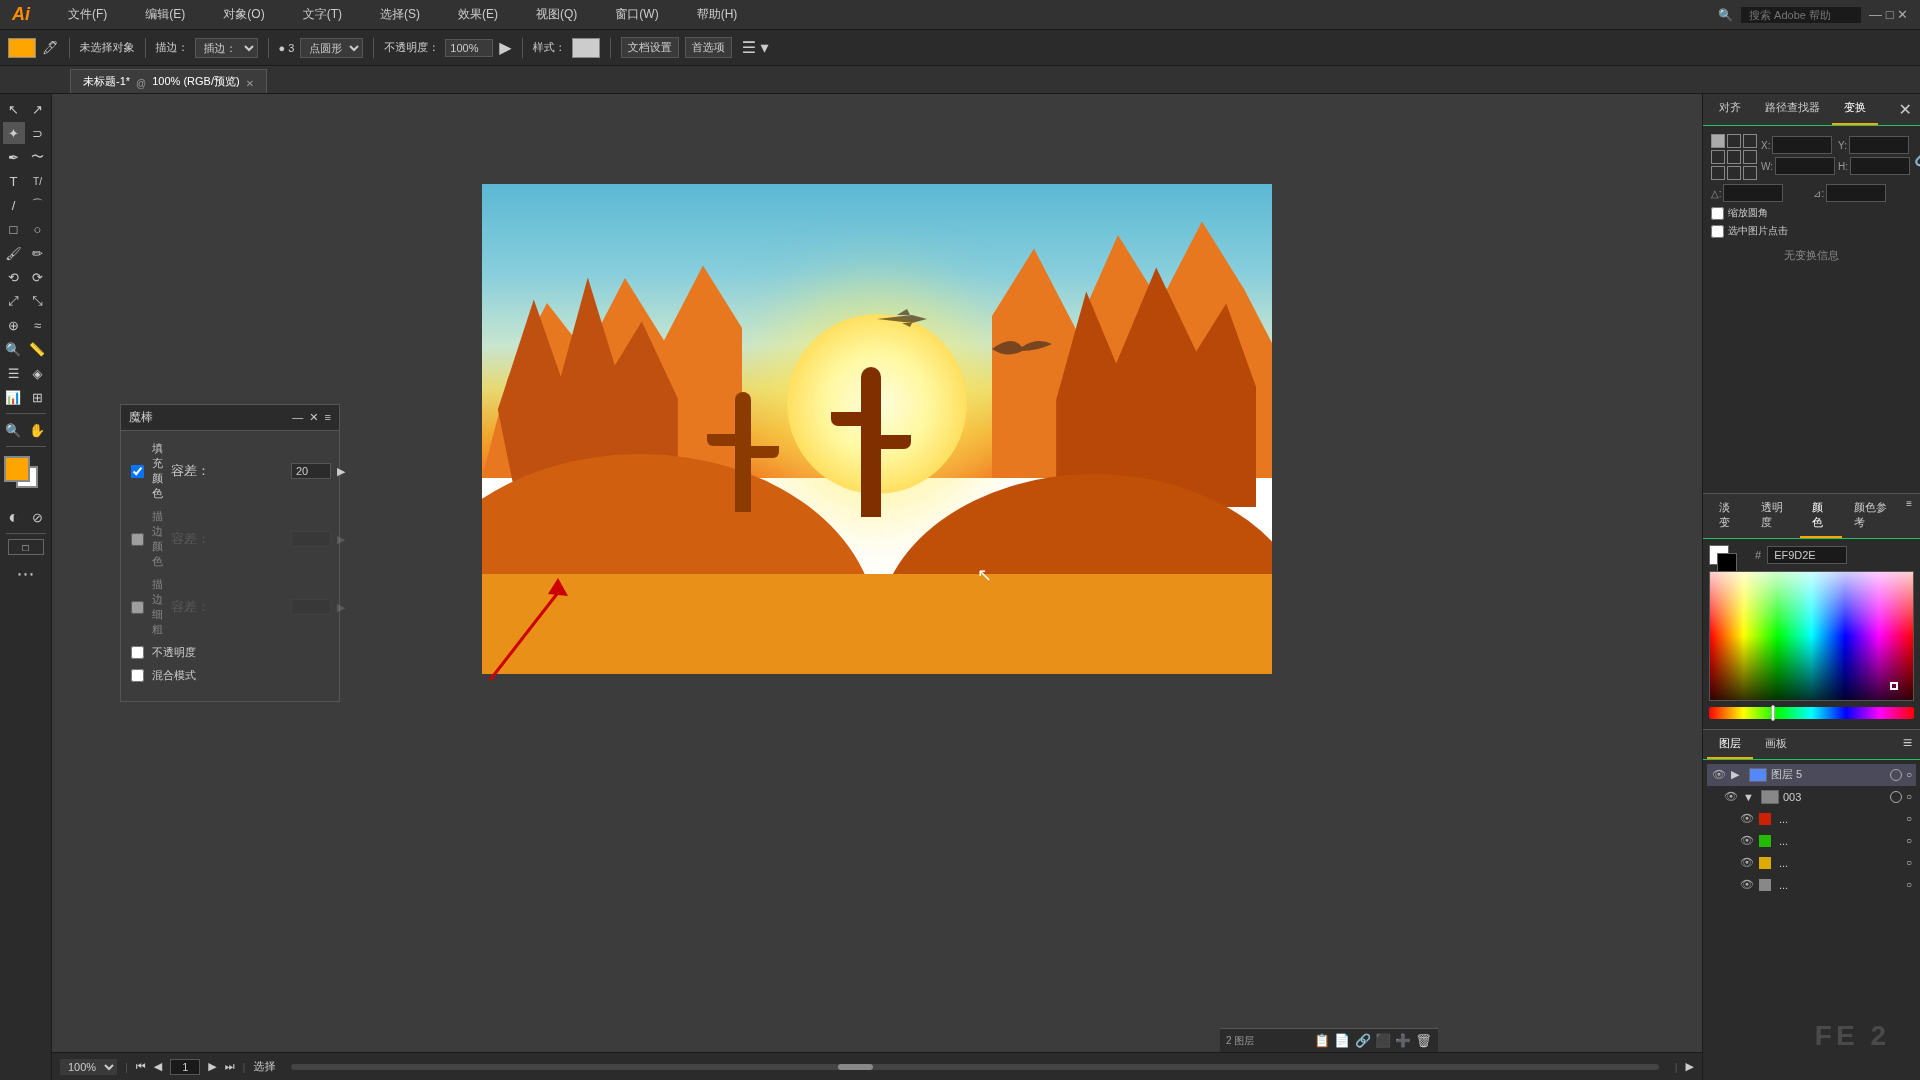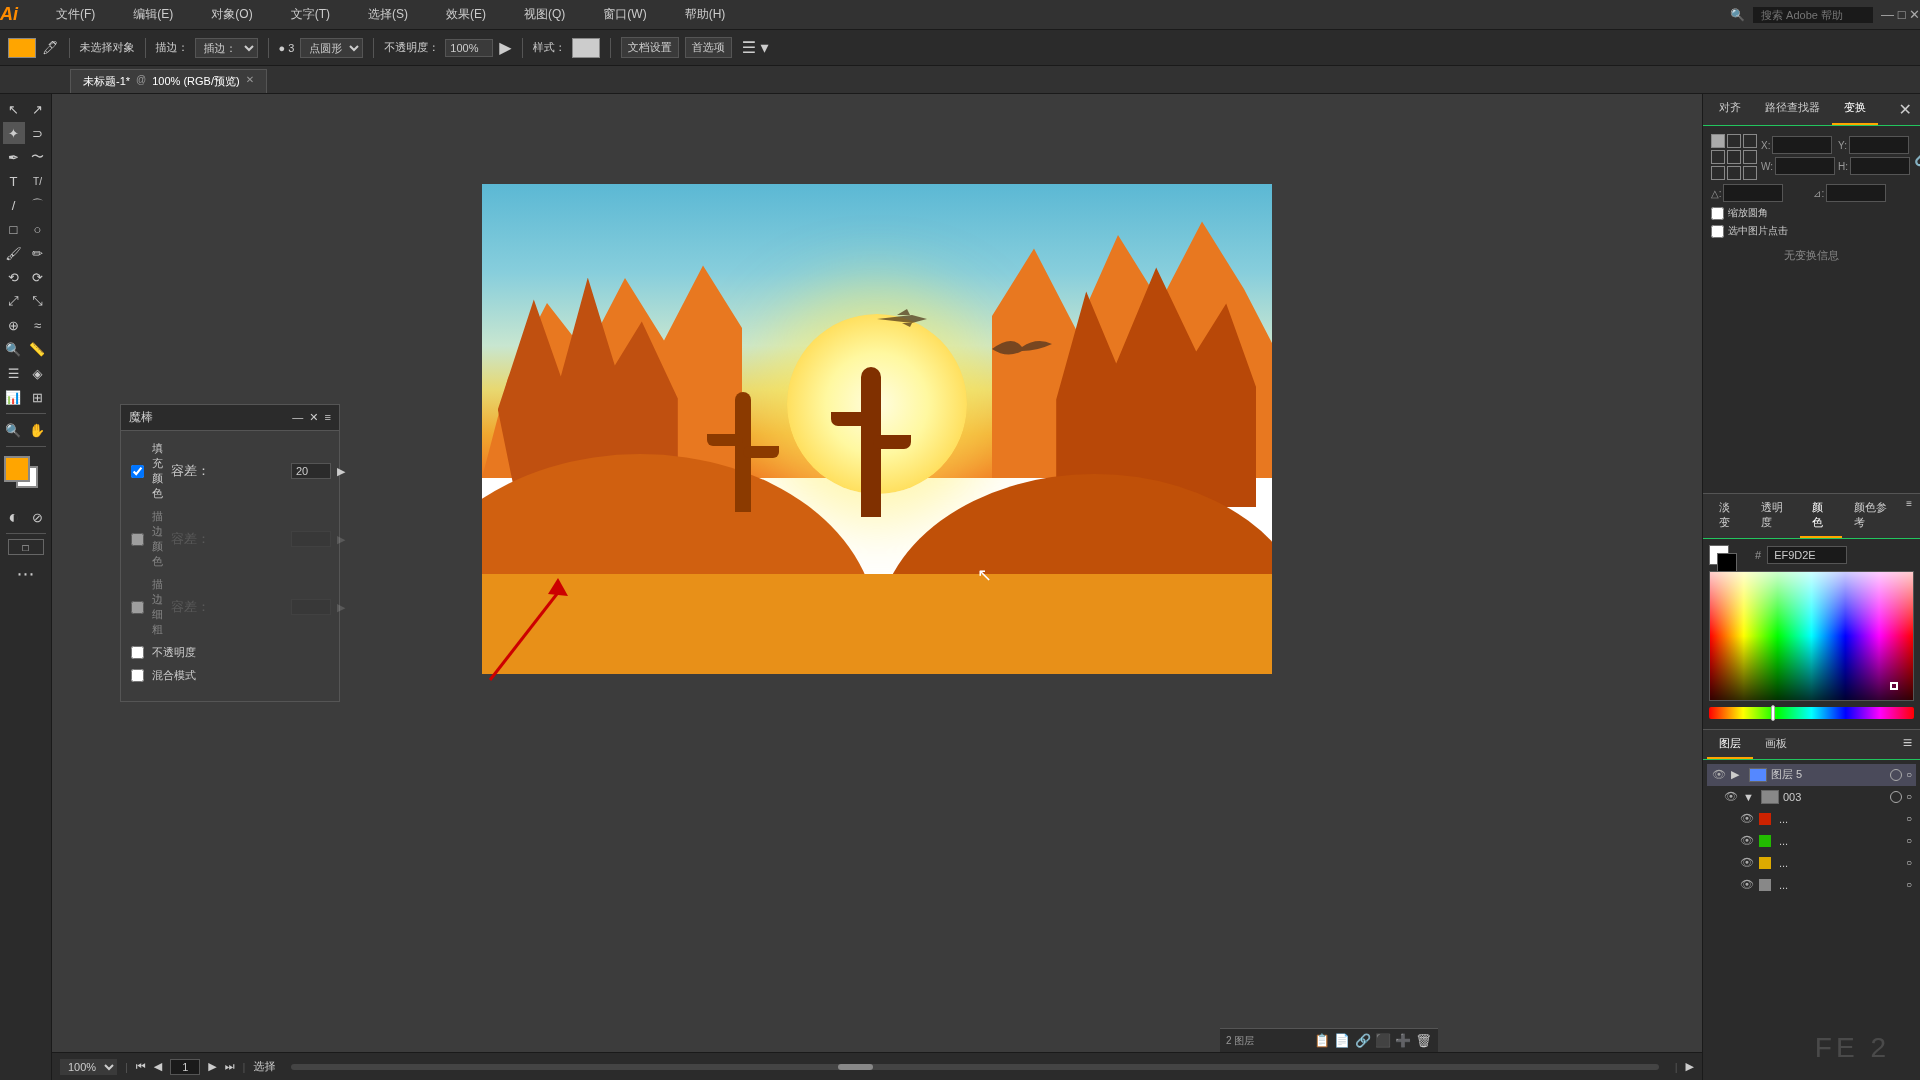--- a/index.html
+++ b/index.html
@@ -1,21 +1,21 @@
 <!DOCTYPE html>
 <html><head>
   <meta charset="utf-8">
   <style>
     * { margin: 0; padding: 0; box-sizing: border-box; }
     body { width: 1920px; height: 1080px; background: #2b2b2b; font-family: 'Microsoft YaHei', Arial, sans-serif; overflow: hidden; position: relative; }
 
     
     #top-menu {
       width: 100%; height: 30px; background: #323232; display: flex; align-items: center;
-      border-bottom: 1px solid #1a1a1a; padding: 0 0; gap: 2px;
+      border-bottom: 1px solid #1a1a1a; padding: 0 12px; gap: 2px;
     }
     .ai-logo { color: #FF8C00; font-weight: bold; font-size: 18px; margin-right: 8px; font-style: italic; }
     .menu-item { color: #ccc; font-size: 12px; padding: 2px 8px; cursor: pointer; margin-left: 20px; }
     .menu-right { margin-left: auto; display: flex; align-items: center; gap: 8px; color: #ccc; font-size: 12px; }
     .search-bar { background: #1a1a1a; border: none; color: #ccc; padding: 2px 8px; font-size: 11px; width: 120px; }
 
     
     #toolbar {
       width: 100%; height: 36px; background: #2b2b2b; border-bottom: 1px solid #1a1a1a;
       display: flex; align-items: center; padding: 0 8px; gap: 6px;
@@ -25,21 +25,21 @@
     .tb-btn { background: #3a3a3a; border: 1px solid #555; color: #ccc; font-size: 11px; padding: 2px 6px; cursor: pointer; min-width: 28px; }
     .tb-select { background: #3a3a3a; border: 1px solid #555; color: #ccc; font-size: 11px; padding: 2px 4px; }
     .color-swatch-tb { width: 28px; height: 20px; background: #FFA500; border: 1px solid #888; }
     .opacity-value { background: #3a3a3a; border: 1px solid #555; color: #ccc; font-size: 11px; padding: 2px 4px; width: 48px; }
 
     
     #tab-bar {
       width: 100%; height: 28px; background: #323232; border-bottom: 1px solid #1a1a1a;
       display: flex; align-items: flex-end; padding-left: 70px;
     }
-    .tab { background: #2b2b2b; color: #ccc; font-size: 11px; padding: 4px 12px; border: 1px solid #555; border-bottom: none; display: flex; align-items: flex-start; gap: 6px; cursor: pointer; }
+    .tab { background: #2b2b2b; color: #ccc; font-size: 11px; padding: 4px 12px; border: 1px solid #555; border-bottom: none; display: flex; align-items: flex-end; gap: 6px; cursor: pointer; }
     .tab.active { background: #3c3c3c; color: #fff; }
     .tab-close { color: #999; font-size: 10px; cursor: pointer; }
 
     
     #main-layout {
       display: flex; width: 100%; height: calc(1080px - 30px - 36px - 28px);
     }
 
     
     #left-tools {
@@ -586,21 +586,21 @@
           <span style="color:#ccc; cursor:pointer; font-size:13px;">🔗</span>
           <span style="color:#ccc; cursor:pointer; font-size:13px;">⬛</span>
           <span style="color:#ccc; cursor:pointer; font-size:13px;">➕</span>
           <span style="color:#ccc; cursor:pointer; font-size:13px;">🗑</span>
         </div>
       </div>
     </div>
   </div>
 </div>
 
-<div style="position:fixed; bottom:16px; right:30px; color:rgba(255,255,255,0.15); font-size:28px; font-weight:normal; pointer-events:none; z-index:1000; letter-spacing:4px;text-align:right;">FE 2</div>
+<div style="position:fixed; bottom:28px; right:30px; color:rgba(255,255,255,0.15); font-size:28px; font-weight:bold; pointer-events:none; z-index:1000; letter-spacing:4px;text-align:right;">FE 2</div>
 
 <svg style="position:fixed; top:0; left:0; width:1920px; height:1080px; pointer-events:none; z-index:50;">
 
   <line x1="310" y1="700" x2="210" y2="560" stroke="#cc0000" stroke-width="3"></line>
   <polygon points="205,548 215,565 225,552" fill="#cc0000"></polygon>
 
   <line x1="490" y1="680" x2="560" y2="590" stroke="#cc0000" stroke-width="3"></line>
   <polygon points="558,578 568,596 548,594" fill="#cc0000"></polygon>
 </svg>
 

